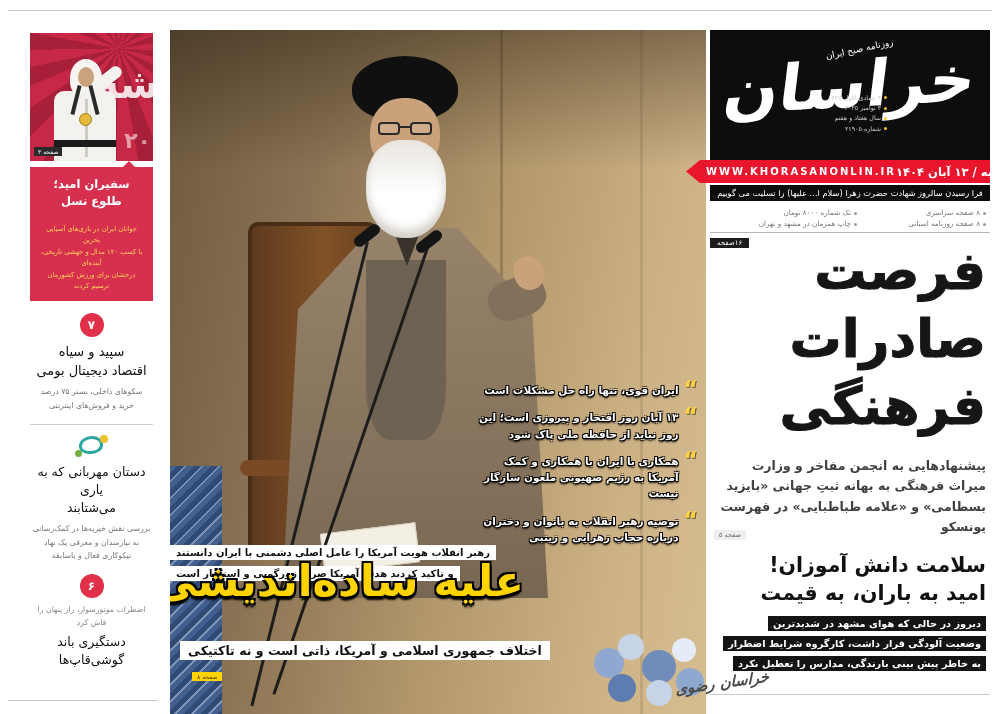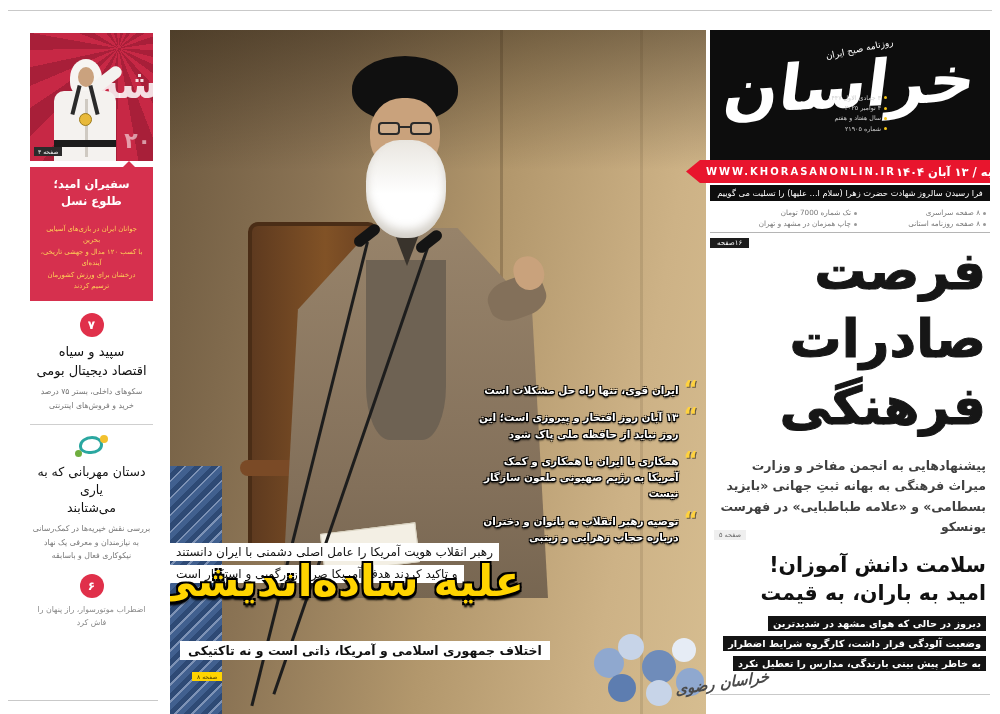--- a/index.html
+++ b/index.html
@@ -70,21 +70,21 @@
   .flowers { position:absolute; left:418px; top:600px; width:118px; height:84px; }
   .flowers i { position:absolute; border-radius:50%; display:block; }
 
   .quotes { position:absolute; right:8px; top:352px; width:222px; direction:rtl; }
   .quote { display:flex; gap:5px; margin-bottom:11px; align-items:flex-start; }
   .qmark { color:#ffd23e; font-size:22px; line-height:14px; font-weight:bold; text-shadow:1px 1px 0 #00000088; flex:0 0 auto; }
   .qtext { color:#fff; font-weight:bold; font-size:10.5px; line-height:1.55;
     text-shadow:1px 1px 0 #000, -1px -1px 0 #000, 1px -1px 0 #000, -1px 1px 0 #000, 0 2px 2px #000; }
 
   .speaker-strips { position:absolute; left:0; top:511px; width:354px; text-align:left; direction:rtl; }
-  .speaker-strips span { display:inline-block; background:#ffffff; color:#111; font-weight:normal; font-size:12px; padding:2px 6px; margin-bottom:2px; white-space:nowrap; }
+  .speaker-strips span { display:inline-block; background:#ffffff; color:#111; font-weight:bold; font-size:10px; padding:2px 6px; margin-bottom:2px; white-space:nowrap; }
   .photo-headline { position:absolute; left:0; top:526px; width:354px; text-align:center; direction:rtl;
     color:#ffd400; font-size:43px; font-weight:bold; white-space:nowrap;
     text-shadow:2px 2px 0 #000, -2px 2px 0 #000, 2px -2px 0 #000, -2px -2px 0 #000, 0 4px 2px #000; }
   .photo-substrip { position:absolute; left:10px; top:610px; direction:rtl; }
   .photo-substrip span { background:#fff; color:#111; font-weight:bold; font-size:12.5px; padding:2px 8px; white-space:nowrap; }
   .photo-page-badge { position:absolute; left:22px; top:642px; background:#ffd400; color:#4a3c00; font-size:6px; padding:1px 5px; direction:rtl; }
 
   
   #rightcol { position:absolute; left:710px; top:30px; width:280px; height:684px; }
   .masthead { position:relative; width:100%; height:130px; background:#0d0d0d; overflow:hidden; }
@@ -182,20 +182,24 @@
       <div>بررسی نقش خیریه‌ها در کمک‌رسانی</div>
       <div>به نیازمندان و معرفی یک نهاد</div>
       <div>نیکوکاری فعال و باسابقه</div>
     </div>
 
     <div class="num-circle">۶</div>
     <div class="sb-kicker fa">
       <div>اضطراب موتورسوار، راز پنهان را</div>
       <div>فاش کرد</div>
     </div>
+    <div class="sb-title fa" style="font-size:12.5px;">
+      <div>دستگیری باند گوشی‌قاپ‌ها</div>
+
+    </div>
 
   </div>
 
   <div id="photo">
     <div class="top-shade"></div>
     <div class="wall-line" style="left:330px;"></div>
     <div class="wall-line" style="left:470px; height:684px; opacity:.5;"></div>
 
     <div class="chair-back"></div>
     <div class="chair-arm"></div>
@@ -275,21 +279,21 @@
     <div class="date-banner">
       <span class="site-url">WWW.KHORASANONLIN.IR</span>
       <span class="banner-slash"></span>
       <span class="banner-date">سه شنبه / ۱۳ آبان ۱۴۰۴</span>
     </div>
     <div class="condolence">فرا رسیدن سالروز شهادت حضرت زهرا (سلام ا... علیها) را تسلیت می گوییم</div>
 
     <div class="info-bar">
       <div class="info-grid">
         <div><span class="dot"></span><span>۸ صفحه سراسری</span></div>
-        <div><span class="dot"></span><span>تک شماره 7000 تومان</span></div>
+        <div><span class="dot"></span><span>تک شماره ۸۰۰۰ تومان</span></div>
         <div><span class="dot"></span><span>۸ صفحه روزنامه استانی</span></div>
         <div><span class="dot"></span><span>چاپ همزمان در مشهد و تهران</span></div>
       </div>
       <hr class="info-rule">
       <span class="pages-badge">۱۶صفحه</span>
     </div>
 
     <div class="lead-headline">
       <div>فرصت</div>
       <div>صادرات</div>

